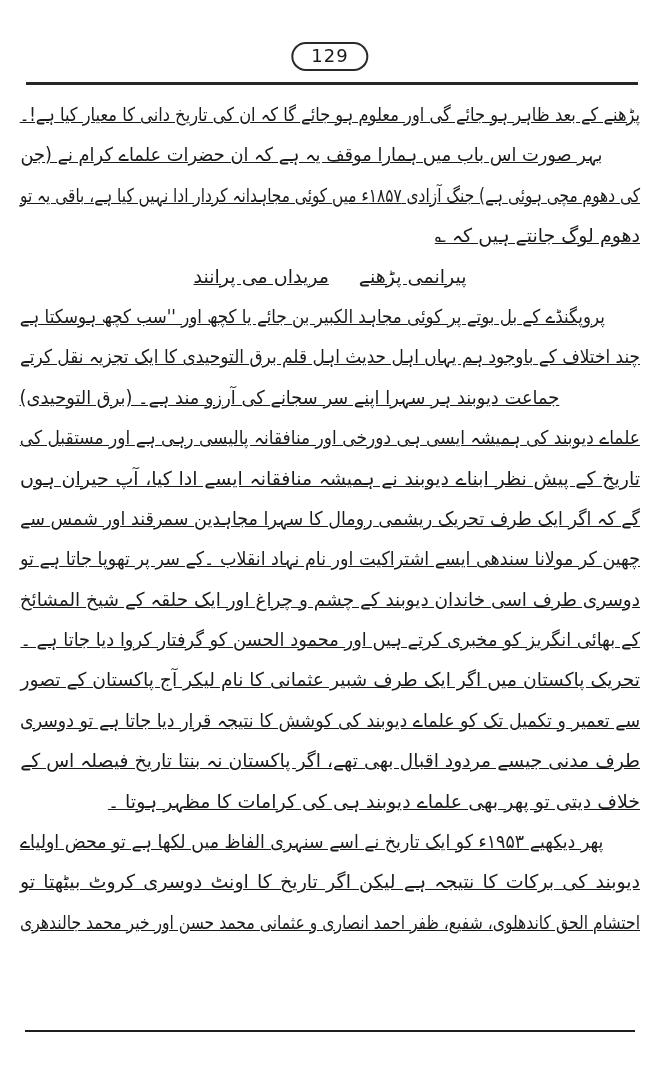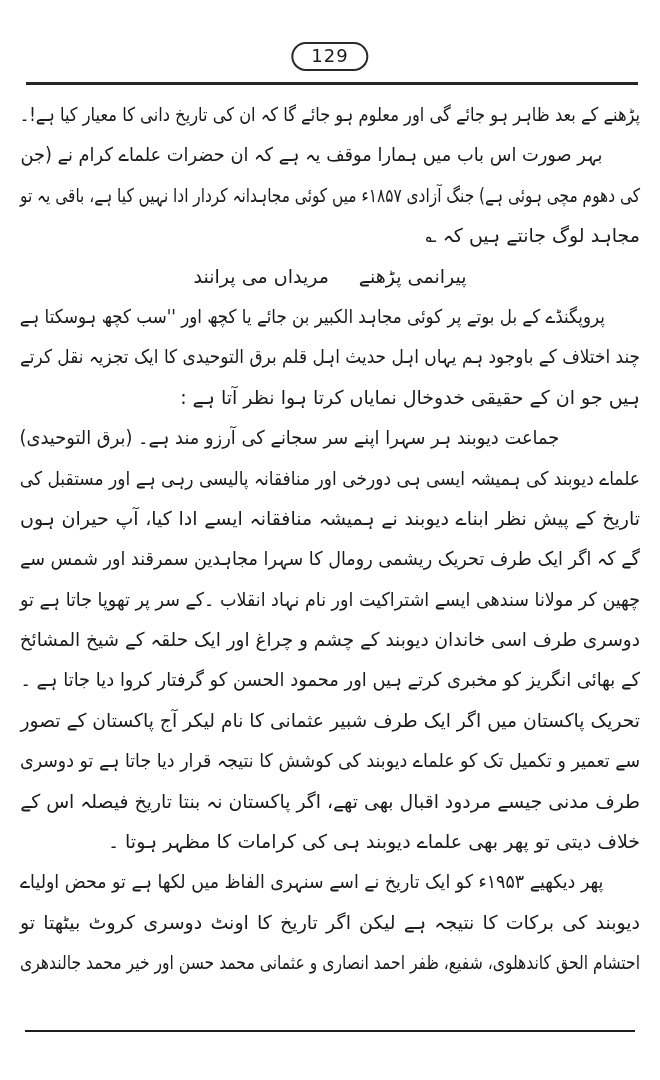--- a/index.html
+++ b/index.html
@@ -47,20 +47,21 @@
     border-top: 2.5px solid #1e1e1e;
   }
   
   .textblock {
     position: absolute;
     top: 94px;
     right: 20px;
     left: 20px;
     direction: rtl;
     unicode-bidi: embed;
+    text-decoration: underline;
   }
   .line {
     height: 40.4px;
     line-height: 40.4px;
     font-size: 19px;
     white-space: nowrap;
     color: #1b1b1b;
   }
   .justify {
     text-align: justify;
@@ -90,30 +91,29 @@
 <div class="page">
 
   <div class="page-number-badge">129</div>
 
   <div class="header-rule"></div>
 
   <div class="textblock">
     <div class="line justify fit" style="transform: scaleX(0.856354); transform-origin: right center;">پڑھنے کے بعد ظاہر ہو جائے گی اور معلوم ہو جائے گا کہ ان کی تاریخ دانی کا معیار کیا ہے!۔</div>
     <div class="line justify fit indent" style="transform: scaleX(0.936556); transform-origin: right center;">بہر صورت اس باب میں ہمارا موقف یہ ہے کہ ان حضرات علماے کرام نے (جن</div>
     <div class="line justify fit" style="transform: scaleX(0.808344); transform-origin: right center;">کی دھوم مچی ہوئی ہے) جنگ آزادی ۱۸۵۷ء میں کوئی مجاہدانہ کردار ادا نہیں کیا ہے، باقی یہ تو</div>
-    <div class="line right fit">مجاہد لوگ جانتے ہیں کہ ؎</div>
+    <div class="line right fit">دھوم لوگ جانتے ہیں کہ ؎</div>
 
     <div class="line verse">
       <span>پیرانمی پڑھنے</span>
       <span>مریداں می پرانند</span>
     </div>
 
     <div class="line justify fit indent" style="transform: scaleX(0.879433); transform-origin: right center;">پروپگنڈے کے بل بوتے پر کوئی مجاہد الکبیر بن جائے یا کچھ اور ''سب کچھ ہوسکتا ہے</div>
     <div class="line justify fit" style="transform: scaleX(0.892086); transform-origin: right center;">چند اختلاف کے باوجود ہم یہاں اہل حدیث اہل قلم برق التوحیدی کا ایک تجزیہ نقل کرتے</div>
-    <div class="line right fit">ہیں جو ان کے حقیقی خدوخال نمایاں کرتا ہوا نظر آتا ہے :</div>
     <div class="line quote fit" style="transform: scaleX(0.937973); transform-origin: right center;">جماعت دیوبند ہر سہرا اپنے سر سجانے کی آرزو مند ہے۔ (برق التوحیدی)</div>
     <div class="line justify fit" style="transform: scaleX(0.89725); transform-origin: right center;">علماے دیوبند کی ہمیشہ ایسی ہی دورخی اور منافقانہ پالیسی رہی ہے اور مستقبل کی</div>
     <div class="line justify fit">تاریخ کے پیش نظر ابناے دیوبند نے ہمیشہ منافقانہ ایسے ادا کیا، آپ حیران ہوں</div>
     <div class="line justify fit" style="transform: scaleX(0.925373); transform-origin: right center;">گے کہ اگر ایک طرف تحریک ریشمی رومال کا سہرا مجاہدین سمرقند اور شمس سے</div>
     <div class="line justify fit" style="transform: scaleX(0.922619); transform-origin: right center;">چھین کر مولانا سندھی ایسے اشتراکیت اور نام نہاد انقلاب ۔کے سر پر تھوپا جاتا ہے تو</div>
     <div class="line justify fit" style="transform: scaleX(0.971787); transform-origin: right center;">دوسری طرف اسی خاندان دیوبند کے چشم و چراغ اور ایک حلقہ کے شیخ المشائخ</div>
     <div class="line justify fit" style="transform: scaleX(0.940819); transform-origin: right center;">کے بھائی انگریز کو مخبری کرتے ہیں اور محمود الحسن کو گرفتار کروا دیا جاتا ہے ۔</div>
     <div class="line justify fit" style="transform: scaleX(0.984127); transform-origin: right center;">تحریک پاکستان میں اگر ایک طرف شبیر عثمانی کا نام لیکر آج پاکستان کے تصور</div>
     <div class="line justify fit" style="transform: scaleX(0.91716); transform-origin: right center;">سے تعمیر و تکمیل تک کو علماے دیوبند کی کوشش کا نتیجہ قرار دیا جاتا ہے تو دوسری</div>
     <div class="line justify fit" style="transform: scaleX(0.990415); transform-origin: right center;">طرف مدنی جیسے مردود اقبال بھی تھے، اگر پاکستان نہ بنتا تاریخ فیصلہ اس کے</div>

